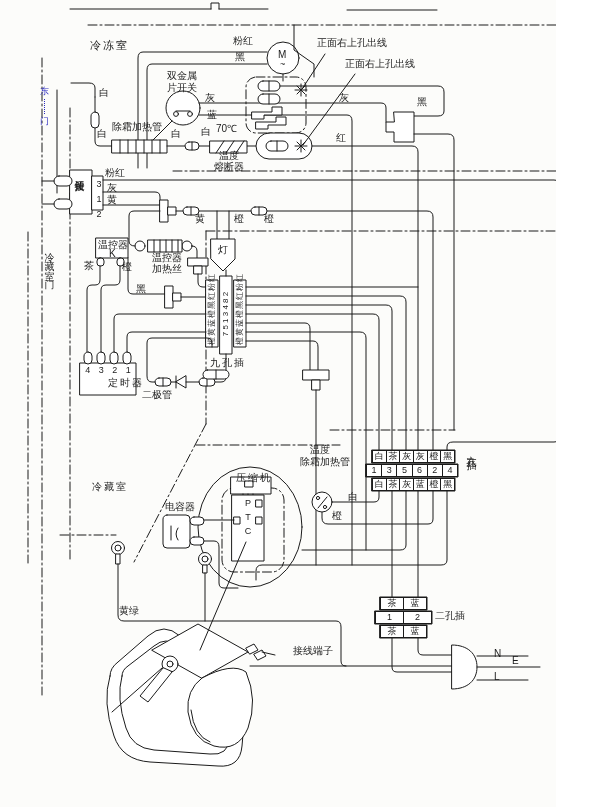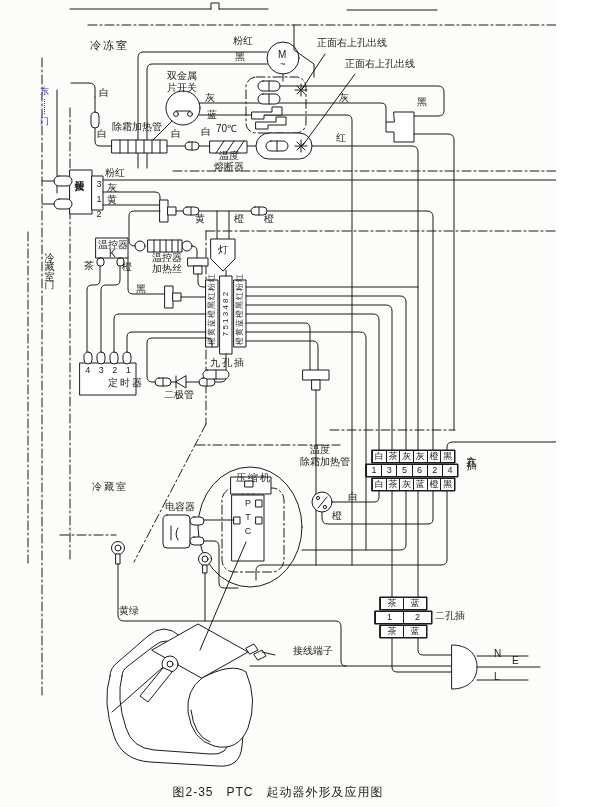--- a/index.html
+++ b/index.html
@@ -281,21 +281,21 @@
 <div class="lbl rot s8" style="left:189px;top:310px;width:74px;letter-spacing:0">7 5 1 3 4 8 2</div>
 <div class="lbl rot s8" style="left:207px;top:308px;width:66px">橙黄蓝橙黑红粉红</div>
 <div class="lbl" style="left:210px;top:358px;letter-spacing:2px">九孔插</div>
 <div class="lbl s9" style="left:81px;top:366px;width:54px;display:flex;justify-content:space-around">
       <span>4</span>
       <span>3</span>
       <span>2</span>
       <span>1</span>
     </div>
 <div class="lbl" style="left:108px;top:378px;letter-spacing:2px">定时器</div>
-<div class="lbl" style="left:164px;top:390px">二极管</div>
+<div class="lbl" style="left:142px;top:390px">二极管</div>
 <div class="lbl v" style="left:44px;top:244px;letter-spacing:9px">冷藏室门</div>
 <div class="lbl" style="left:92px;top:482px;letter-spacing:2px">冷藏室</div>
 <div class="lbl" style="left:236px;top:473px;letter-spacing:2px">压缩机</div>
 <div class="lbl" style="left:165px;top:502px">电容器</div>
 <div class="lbl v s9" style="left:243px;top:498px;letter-spacing:4px">PTC</div>
 <div class="lbl" style="left:310px;top:445px">温度</div>
 <div class="lbl" style="left:300px;top:457px">除霜加热管</div>
 <div class="lbl" style="left:348px;top:492px">白</div>
 <div class="lbl" style="left:332px;top:511px">橙</div>
 
@@ -345,15 +345,14 @@
 <div class="lbl" style="left:494px;top:649px">N</div>
 <div class="lbl" style="left:512px;top:656px">E</div>
 <div class="lbl" style="left:494px;top:672px">L</div>
 
 <div class="note blue" style="left:40px;top:85px">
   <span class="s9">东</span>
   <span class="dotline"></span>
   <span class="s9">门</span>
 </div>
 
-<div class="caption s12" style="top:784px">图2-35　PTC　起动器外形及应用图</div>
 
 </div>
 
 </body></html>

